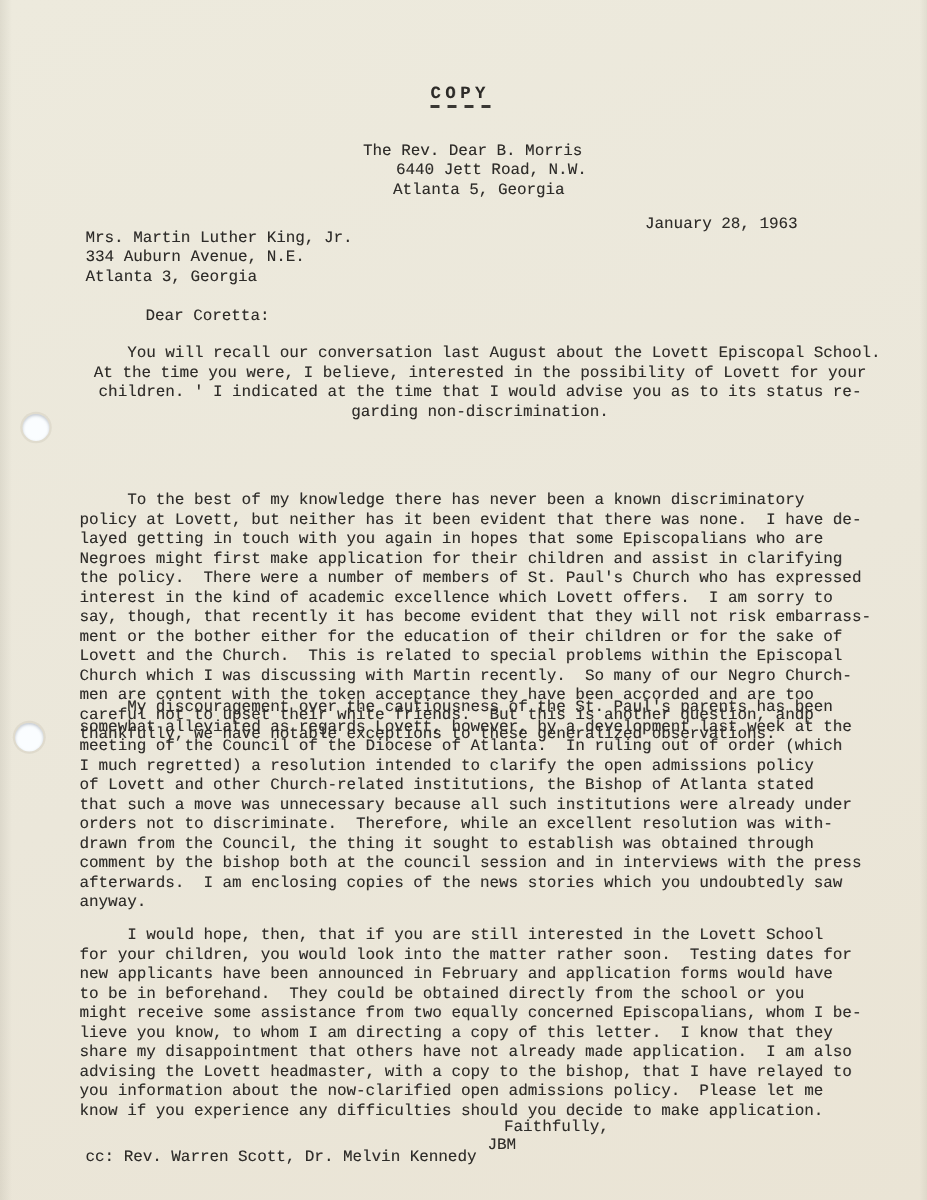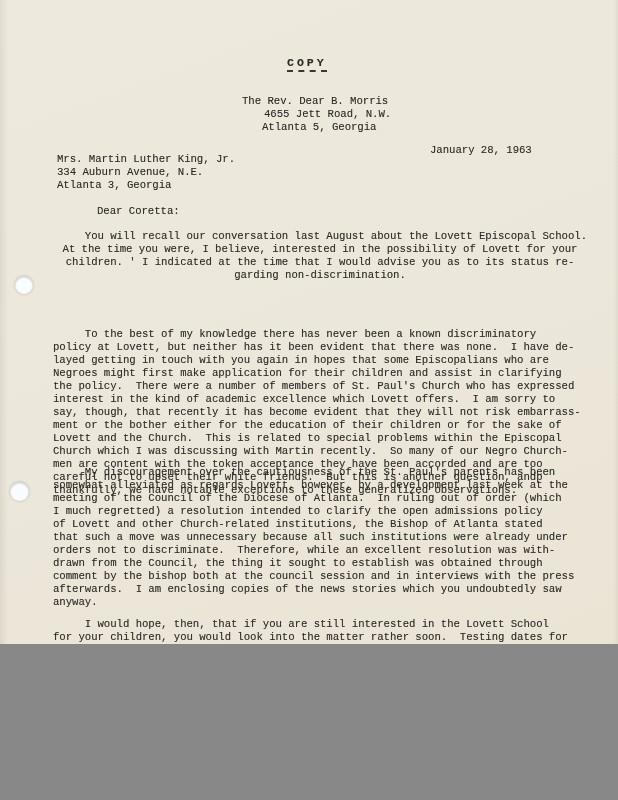--- a/index.html
+++ b/index.html
@@ -1,19 +1,19 @@
 <!DOCTYPE html>
 <html><head>
 <meta charset="utf-8">
 <style>
   html, body { margin: 0; padding: 0; background: #888; }
   .paper {
     position: relative;
     width: 618px;
-    height: 644px;
+    height: 800px;
     margin: 0 auto;
     background: linear-gradient(160deg, #edeadd 0%, #ebe7da 55%, #eae4d5 100%);
     overflow: hidden;
     font-family: "Liberation Mono", "DejaVu Sans Mono", monospace;
     color: #2d2b28;
   }
   .edge-shade {
     position: absolute; left: 0; top: 0; bottom: 0; width: 8px;
     background: linear-gradient(90deg, rgba(90,85,70,0.10), rgba(90,85,70,0));
   }
@@ -65,21 +65,21 @@
 <div class="paper">
   <div class="edge-shade"></div>
   <div class="edge-shade-right"></div>
 
   <div class="hole hole-top"></div>
   <div class="hole hole-bottom"></div>
 
   <div class="tw stamp" style="left:287px; top:56px;">COPY</div>
 
   <div class="tw" style="left:242px; top:95px;">The Rev. Dear B. Morris</div>
-  <div class="tw" style="left:264px; top:108px;">4655 Jett Road, N.W.</div>
+  <div class="tw" style="left:264px; top:108px;">6440 Jett Road, N.W.</div>
   <div class="tw" style="left:262px; top:121px;">Atlanta 5, Georgia</div>
 
   <div class="tw" style="left:430px; top:144px;">January 28, 1963</div>
 
   <div class="tw" style="left:57px; top:153px;">Mrs. Martin Luther King, Jr.</div>
   <div class="tw" style="left:57px; top:166px;text-align:center;">334 Auburn Avenue, N.E.</div>
   <div class="tw" style="left:57px; top:179px;">Atlanta 3, Georgia</div>
 
   <div class="tw" style="left:53px; top:205px;padding-left:44px;">Dear Coretta:</div>
 
@@ -120,14 +120,15 @@
 of Lovett and other Church-related institutions, the Bishop of Atlanta stated
 that such a move was unnecessary because all such institutions were already under
 orders not to discriminate.  Therefore, while an excellent resolution was with-
 drawn from the Council, the thing it sought to establish was obtained through
 comment by the bishop both at the council session and in interviews with the press
 afterwards.  I am enclosing copies of the news stories which you undoubtedly saw
 anyway.</div>
 
   <div class="tw" style="left:288px; top:746px;margin-left:48px;">Faithfully,</div>
   <div class="tw" style="left:325px; top:758px;">JBM</div>
+  <div class="tw" style="left:57px; top:766px;">cc: Rev. Warren Scott, Dr. Melvin Kennedy</div>
 
 </div>
 
 </body></html>

